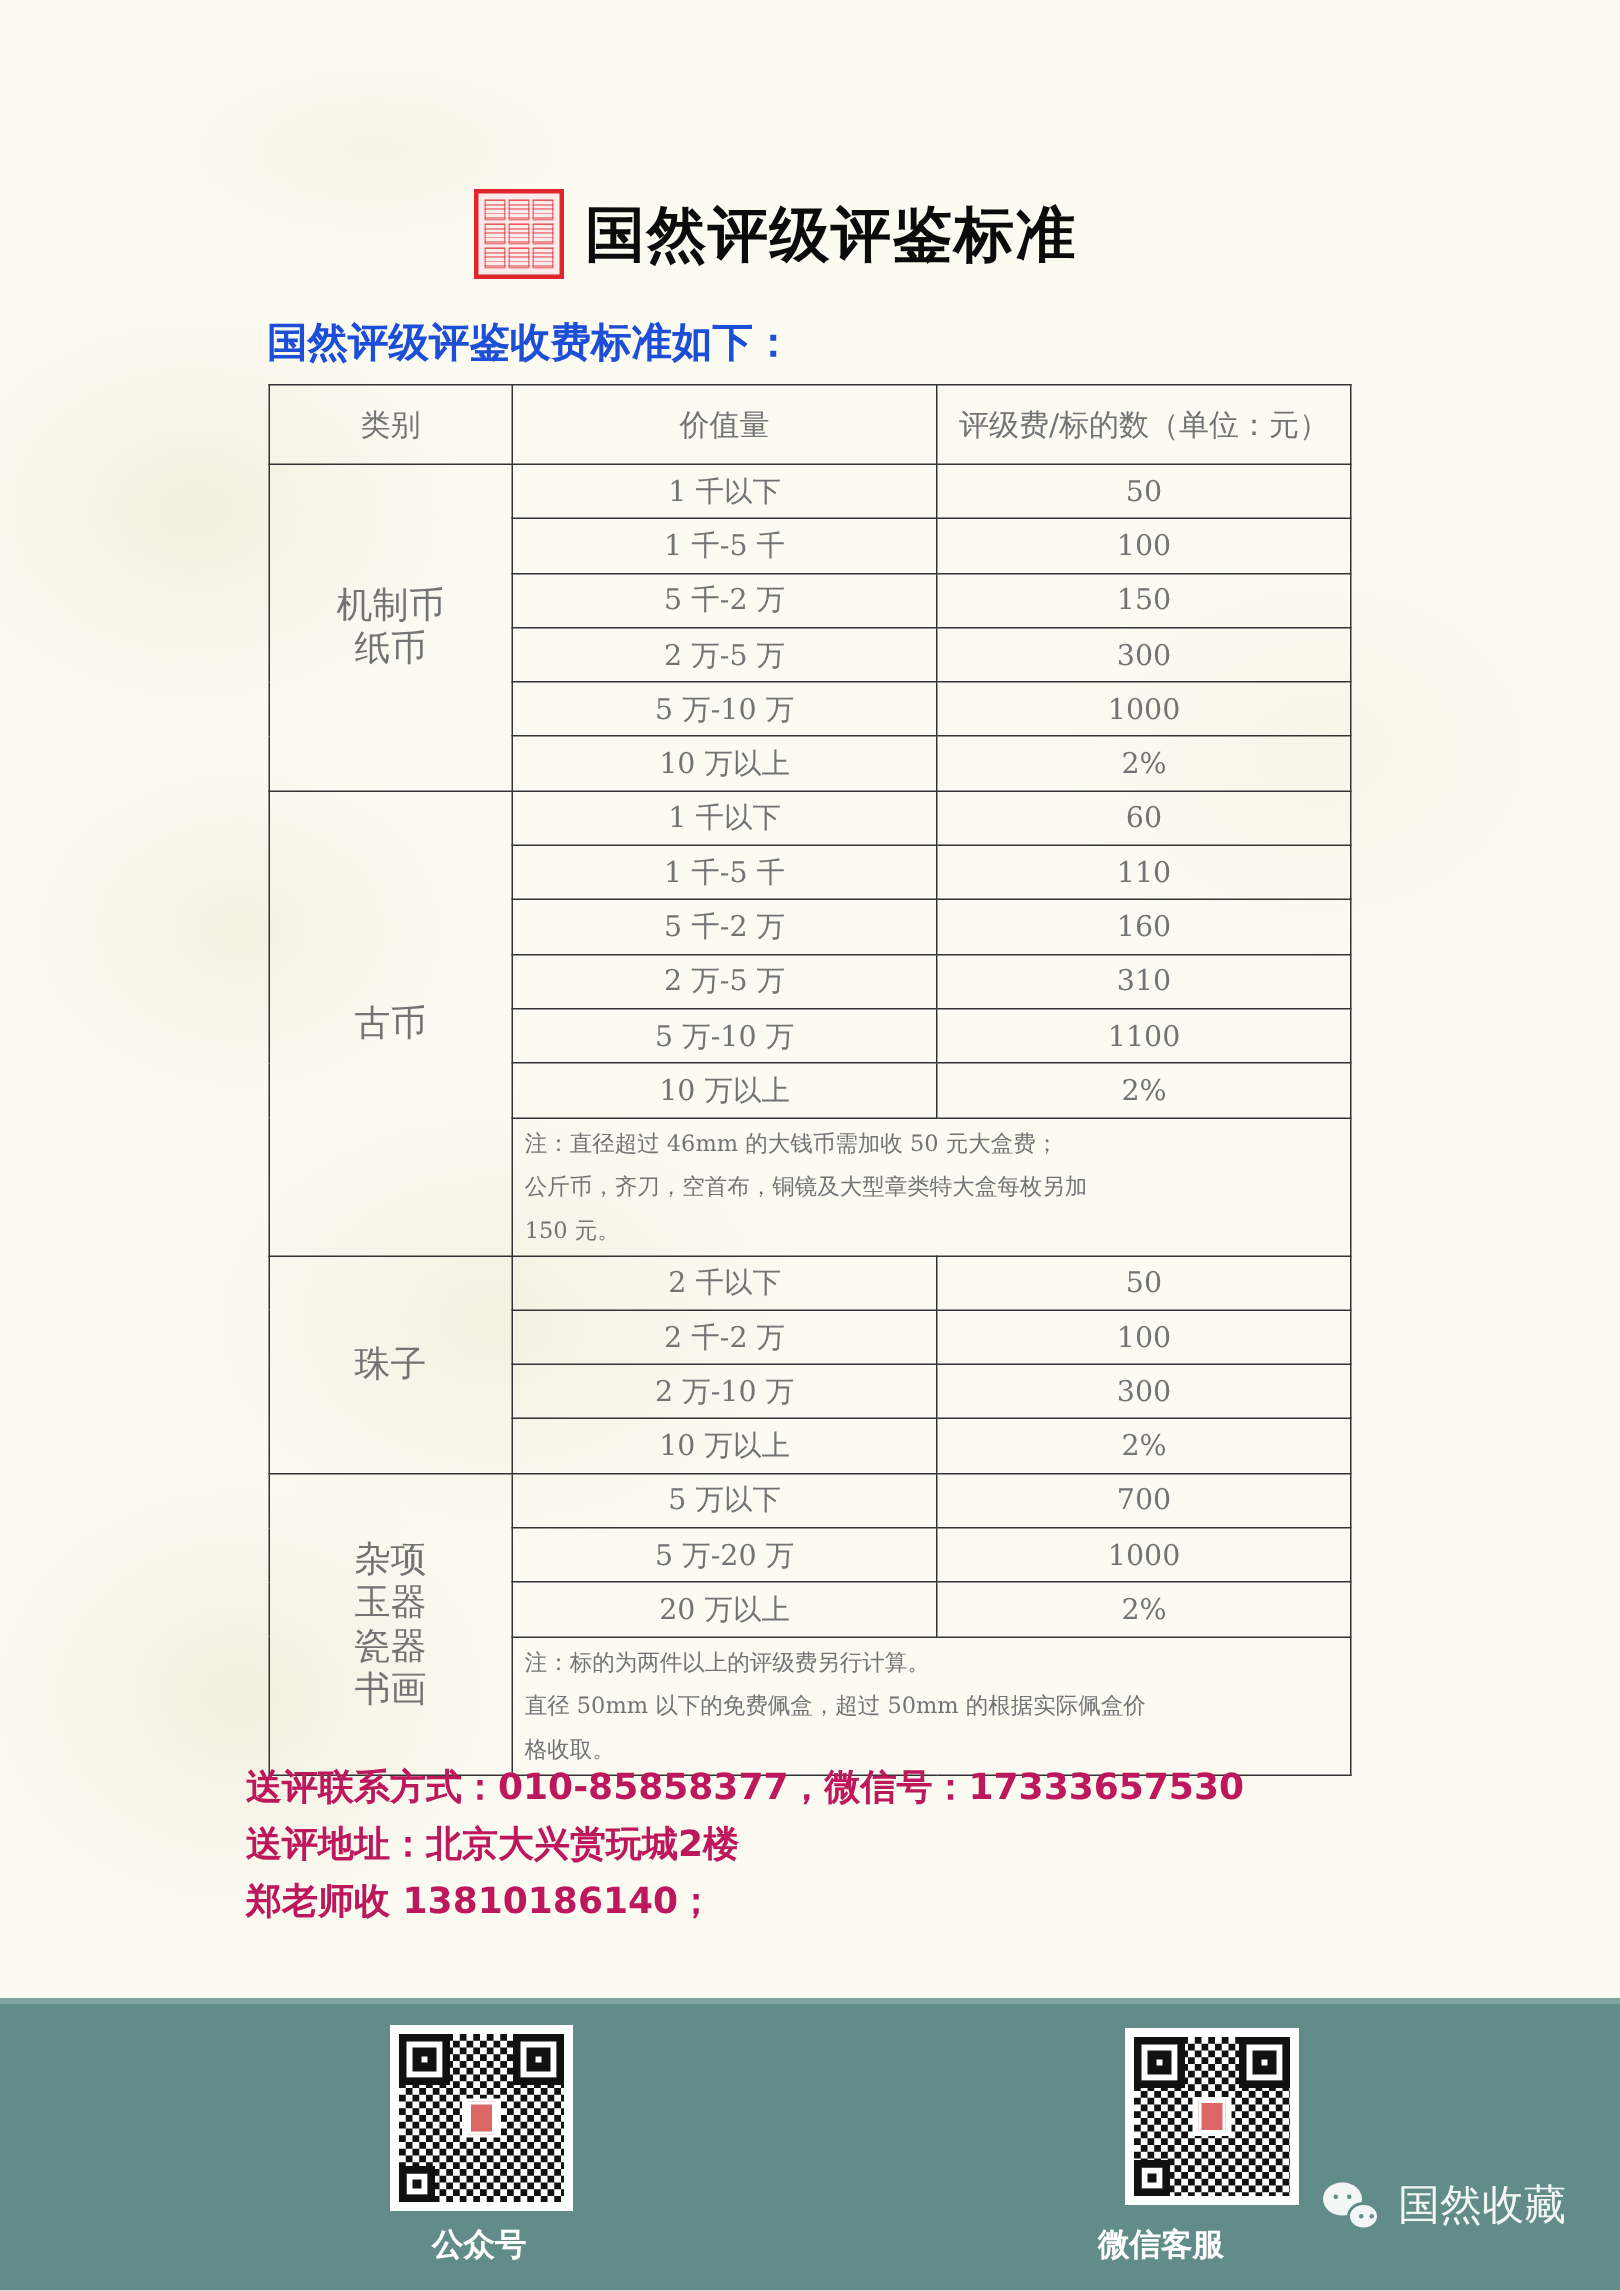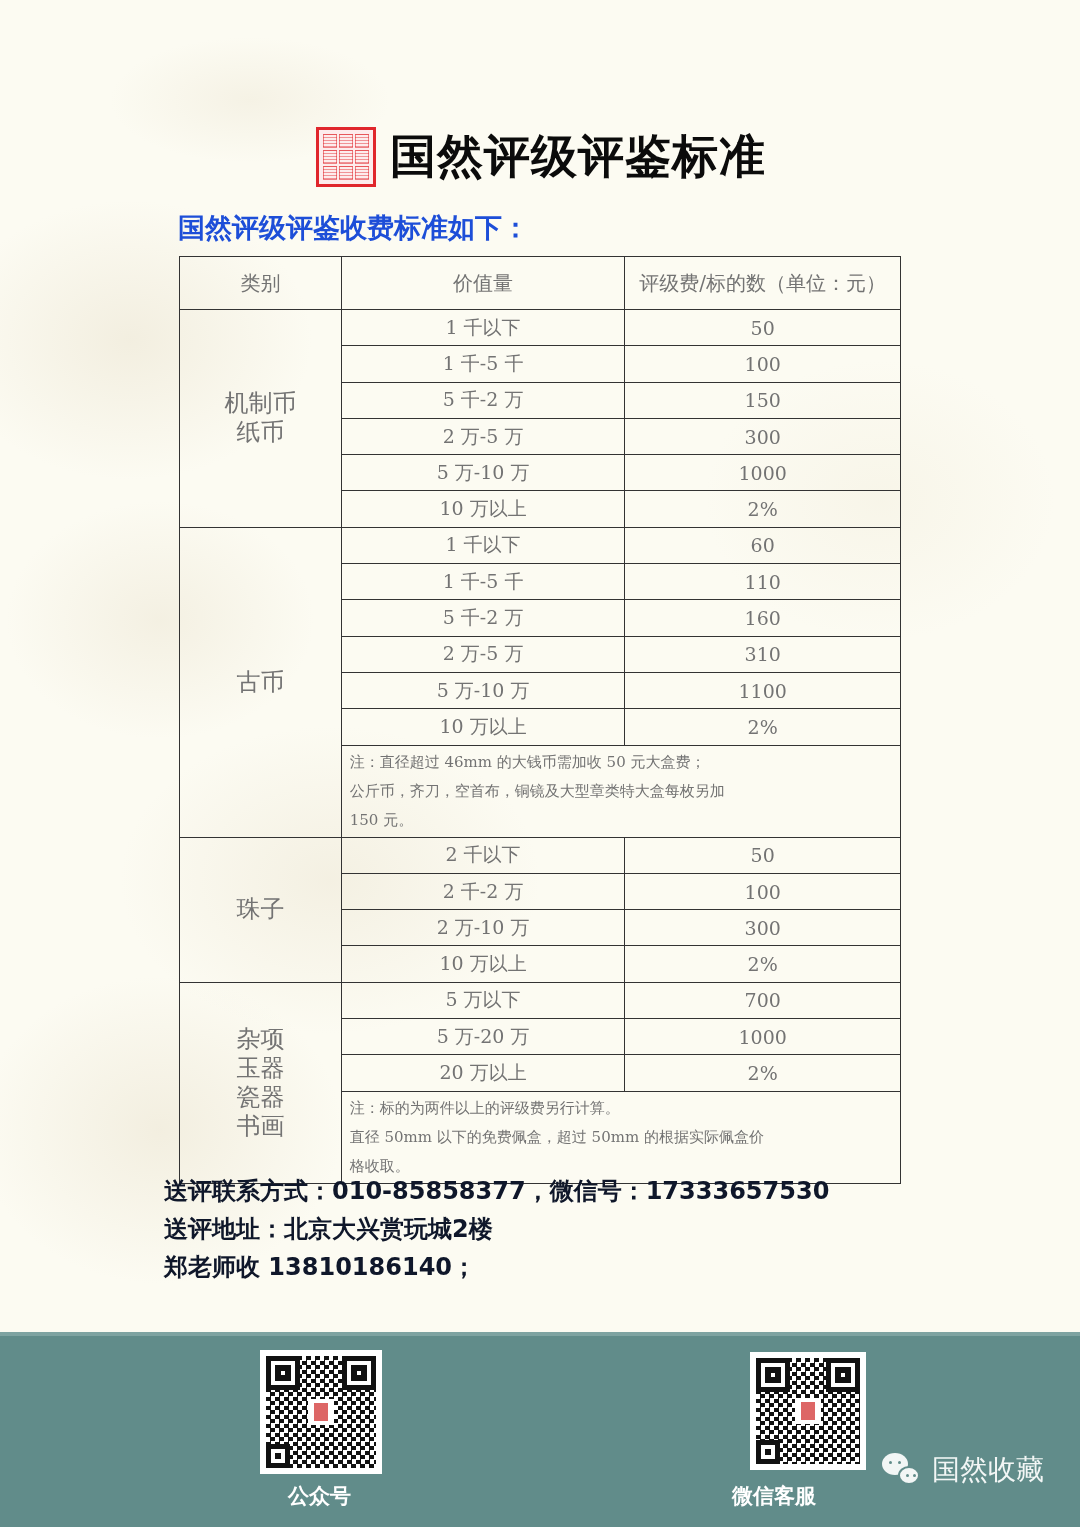--- a/index.html
+++ b/index.html
@@ -30,21 +30,21 @@
       border: 3px solid #e0262c;
       background: #fdecec;
       display: grid; grid-template-columns: repeat(3, 1fr); grid-template-rows: repeat(3, 1fr);
       padding: 4px; gap: 2px;
     }
     .seal span {
       border: 1px solid rgba(224,38,44,0.55);
       background: repeating-linear-gradient(0deg, rgba(224,38,44,0.45) 0 1px, transparent 1px 3px);
     }
     .main-title {
-      font-size: 46px; font-weight: bold; letter-spacing: 1px;
+      font-size: 40px; font-weight: bold; letter-spacing: 1px;
       font-family: Liberation Sans, sans-serif; color: #0b0b0b;
     }
     .subtitle {
       position: absolute; top: 210px; left: 178px;
       font-size: 27px; font-weight: bold; color: #1d4ed8;
     }
     table.fee {
       position: absolute; top: 256px; left: 179px;
       width: 722px; border-collapse: collapse;
       font-family: "DejaVu Serif", "Liberation Serif", serif;
@@ -56,21 +56,21 @@
     }
     table.fee th { height: 53px; font-size: 20px; }
     table.fee td.r { height: 36.3px; }
     table.fee td.cat { line-height: 29px; font-size: 24px; }
     table.fee td.note {
       text-align: left; padding: 2px 8px; line-height: 29px; font-size: 15px; margin-top: 22px;
     }
     col.c1 { width: 162px; } col.c2 { width: 284px; } col.c3 { width: 276px; }
     .contact {
       position: absolute; top: 1172px; left: 164px;
-      font-size: 24px; line-height: 38px; font-weight: bold; color: #0f172a;
+      font-size: 24px; line-height: 38px; font-weight: bold; color: #be185d;
     }
     .footer {
       position: absolute; left: 0; right: 0; bottom: 0; height: 195px;
       background: #618c8a;
       border-top: 4px solid #7ea3a1;
     }
     .qr {
       position: absolute; background: #fff; padding: 6px;
     }
     .qr-grid {
@@ -89,21 +89,21 @@
     .qr-grid .finder { bottom: 0; left: 0; }
     .qr-grid .logo {
       position: absolute; left: 50%; top: 50%; width: 18px; height: 22px;
       transform: translate(-50%,-50%); background: #d66; border: 2px solid #fff;
     }
     .qr-label {
       position: absolute; font-size: 21px; color: #ffffff; font-weight: bold;
     }
     .brand {
       position: absolute; right: 36px; bottom: 38px;
-      display: flex; align-items: center; gap: 6px;
+      display: flex; align-items: flex-end; gap: 6px;
       color: #f2f6f5; font-size: 28px; margin-top: 40px;
     }
     .wechat-icon { width: 44px; height: 34px; position: relative; }
     .wechat-icon .b1, .wechat-icon .b2 {
       position: absolute; border-radius: 50%; background: #f2f6f5;
     }
     .wechat-icon .b1 { width: 26px; height: 22px; left: 0; top: 0; }
     .wechat-icon .b2 { width: 22px; height: 19px; left: 16px; top: 13px; border: 2px solid #618c8a; }
     .wechat-icon i { position: absolute; width: 3px; height: 3px; border-radius: 50%; background: #618c8a; }
   </style>

